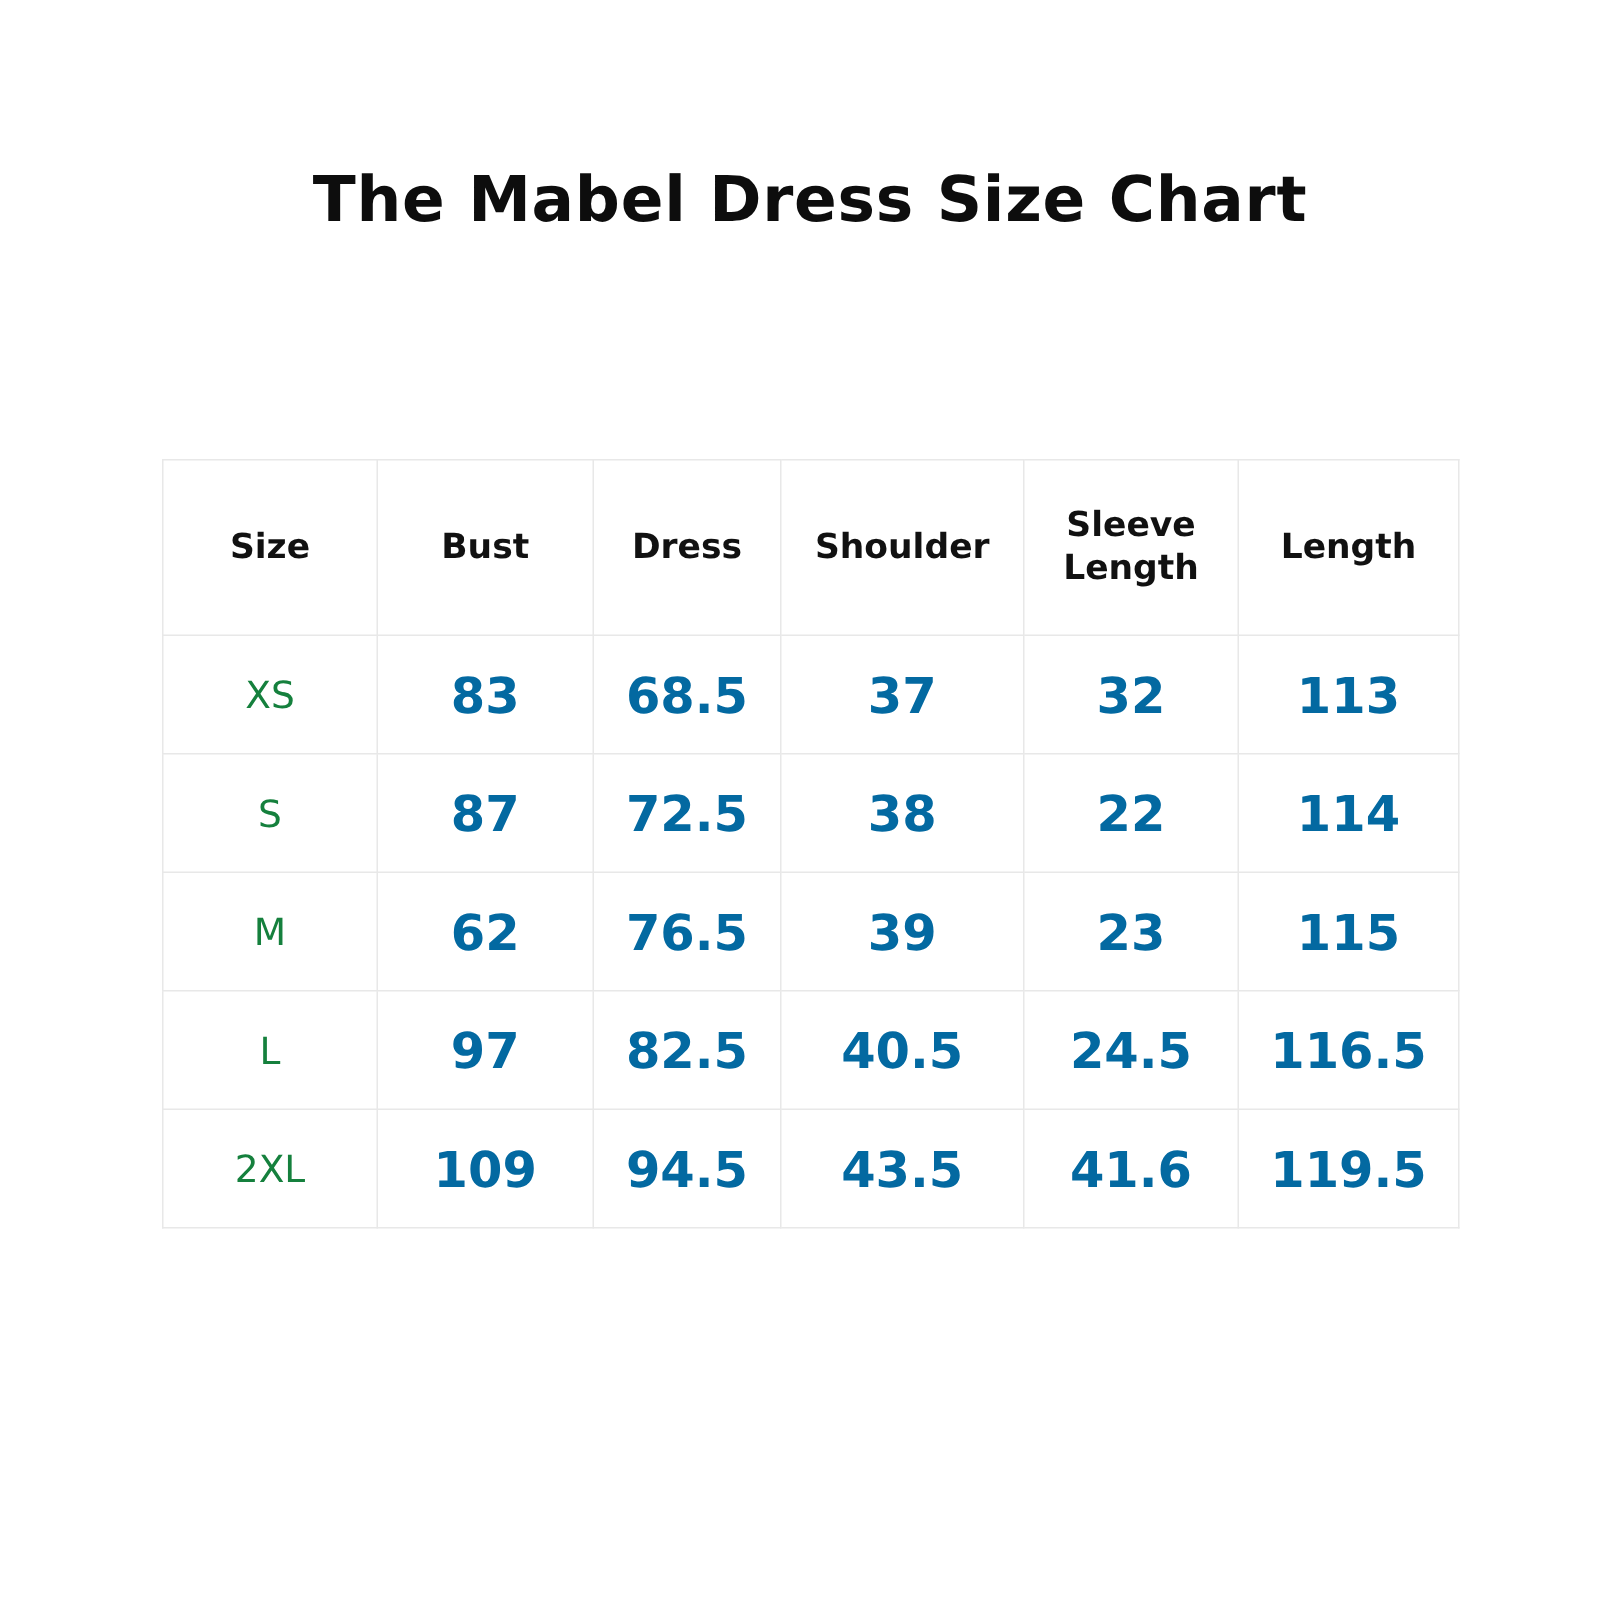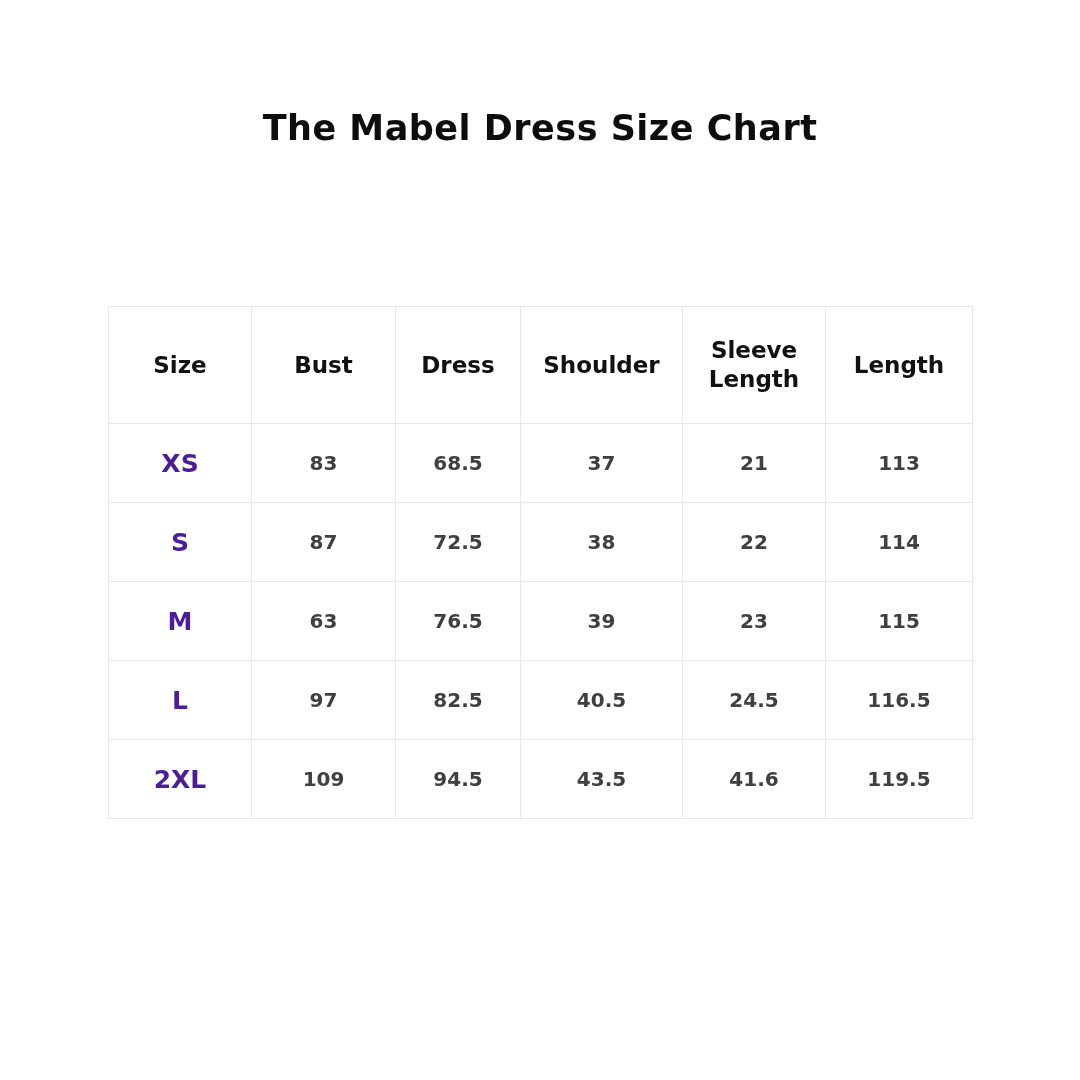--- a/index.html
+++ b/index.html
@@ -18,21 +18,21 @@
     width: 1080px;
     height: 1080px;
     box-sizing: border-box;
   }
   .chart-title {
     position: absolute;
     top: 108px;
     left: 0;
     width: 1080px;
     text-align: center;
-    font-size: 35px;
+    font-size: 42px;
     font-weight: bold;
     color: #0d0d0d;
     letter-spacing: 0.5px;
     font-family: "DejaVu Sans", sans-serif;
   }
   .table-wrap {
     position: absolute;
     left: 108px;
     top: 306px;
     width: 864px;
@@ -51,28 +51,28 @@
   }
   table.size-table thead th {
     height: 116px;
     font-size: 23px;
     font-weight: bold;
     color: #111111;
     line-height: 1.25;
   }
   table.size-table tbody td {
     height: 78px;
-    font-size: 20px;
+    font-size: 33px;
     font-weight: bold;
-    color: #404040;
+    color: #0369a1;
   }
   table.size-table tbody td.size-cell {
-    color: #4c1d95;
+    color: #15803d;
     font-size: 25px;
-    font-weight: bold;
+    font-weight: normal;
   }
   
   col.c0 { width: 143px; }
   col.c1 { width: 144px; }
   col.c2 { width: 125px; }
   col.c3 { width: 162px; }
   col.c4 { width: 143px; }
   col.c5 { width: 147px; }
 </style>
 </head>
@@ -101,34 +101,34 @@
           <th>Sleeve Length</th>
           <th>Length</th>
         </tr>
       </thead>
       <tbody>
         <tr>
           <td class="size-cell">XS</td>
           <td>83</td>
           <td>68.5</td>
           <td>37</td>
-          <td>21</td>
+          <td>32</td>
           <td>113</td>
         </tr>
         <tr>
           <td class="size-cell">S</td>
           <td>87</td>
           <td>72.5</td>
           <td>38</td>
           <td>22</td>
           <td>114</td>
         </tr>
         <tr>
           <td class="size-cell">M</td>
-          <td>63</td>
+          <td>62</td>
           <td>76.5</td>
           <td>39</td>
           <td>23</td>
           <td>115</td>
         </tr>
         <tr>
           <td class="size-cell">L</td>
           <td>97</td>
           <td>82.5</td>
           <td>40.5</td>

